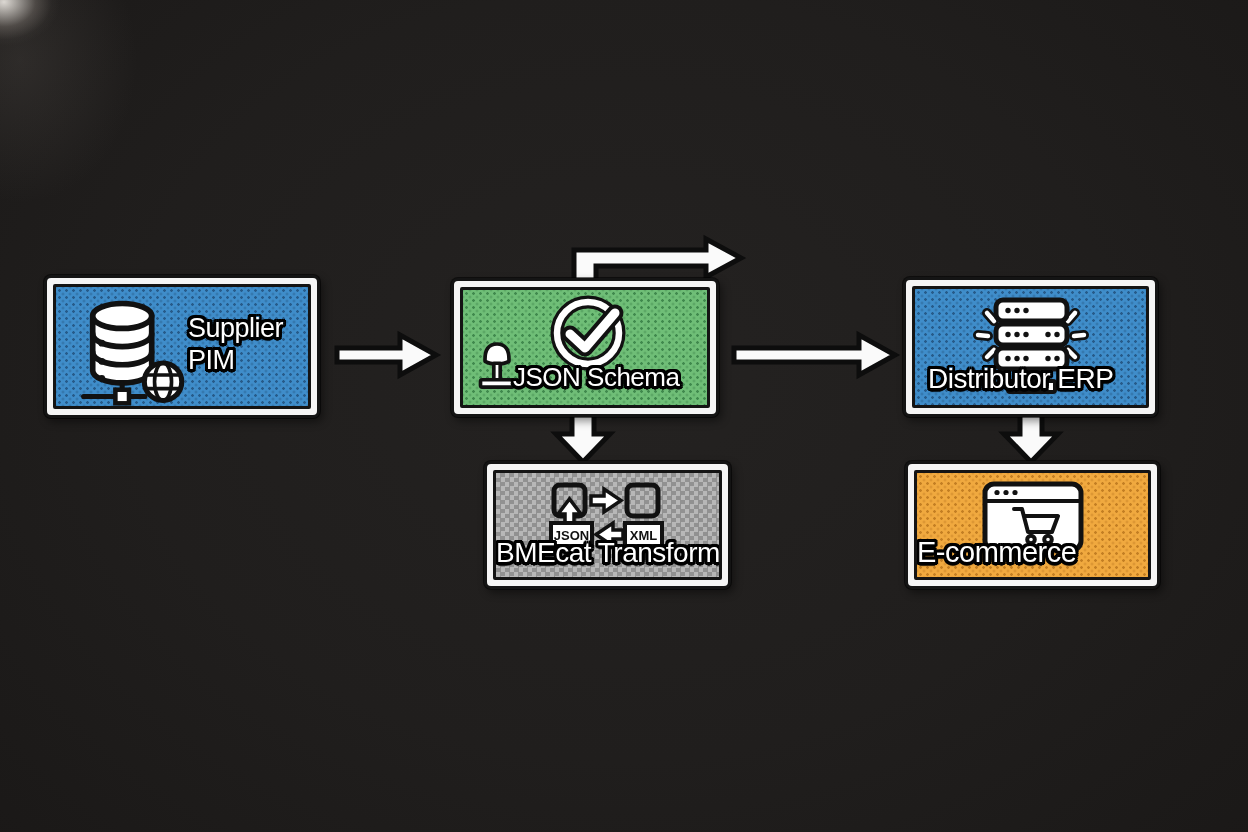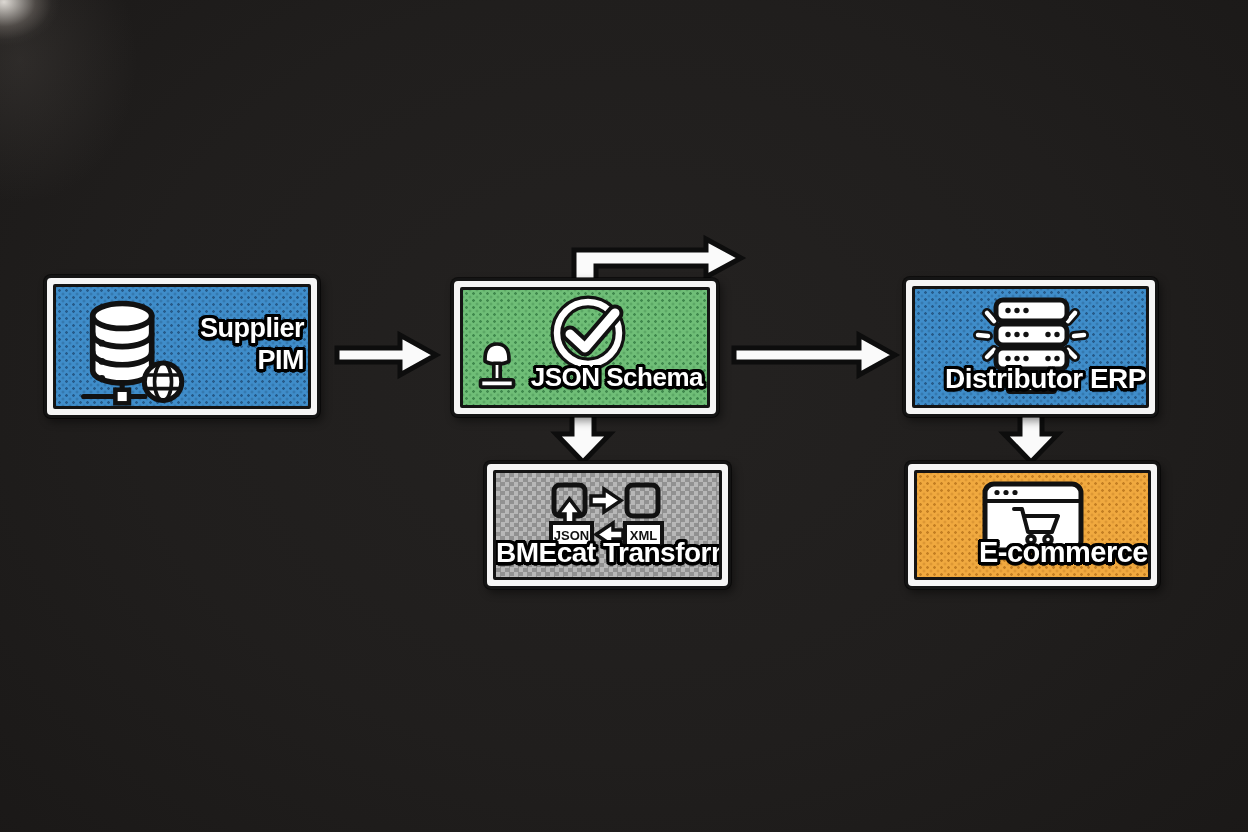--- a/index.html
+++ b/index.html
@@ -47,21 +47,21 @@
     background-position:0 0, 3.5px 3.5px;
     padding-left:6px;
   }
   .checker-gray {
     background-color:#b7b7b7;
     background-image:conic-gradient(#919191 0 25%, transparent 0 50%, #919191 0 75%, transparent 0);
     background-size:9px 9px;
   }
   
   .label {
-    position:absolute; color:#fff; font-weight:700; text-align:right;
+    position:absolute; color:#fff; font-weight:400; text-align:left;
     letter-spacing:-0.5px; white-space:nowrap; line-height:1.18;
     text-shadow:
       -3px -2px 0 #000, 3px -2px 0 #000, -3px 2px 0 #000, 3px 2px 0 #000,
       -3px 0 0 #000, 3px 0 0 #000, 0 -3px 0 #000, 0 3px 0 #000,
       -2px -3px 0 #000, 2px -3px 0 #000, -2px 3px 0 #000, 2px 3px 0 #000,
       0 4px 1px rgba(0,0,0,0.85);
   }
   
   .arrow { position:absolute; z-index:1; overflow:visible; }
   .arrow path { fill:#fafafa; stroke:#0d0d0d; stroke-width:5; stroke-linejoin:miter; }
@@ -181,21 +181,21 @@
             <circle cx="70" cy="37.5" r="2.7"></circle>
           <circle cx="92" cy="37.5" r="2.7"></circle>
             <circle cx="101" cy="37.5" r="2.7"></circle>
           <circle cx="52" cy="61.5" r="2.7"></circle>
             <circle cx="61" cy="61.5" r="2.7"></circle>
             <circle cx="70" cy="61.5" r="2.7"></circle>
           <circle cx="92" cy="61.5" r="2.7"></circle>
             <circle cx="101" cy="61.5" r="2.7"></circle>
         </g>
       </svg>
-      <div class="label" style="left:2px; right:0; bottom:10px; font-size:28px;">Distributor ERP</div>
+      <div class="label" style="left:13px; right:0; bottom:10px; font-size:28px;">Distributor ERP</div>
     </div>
   </div>
 
   <div class="node" style="left:484px; top:461px; width:247px; height:128px;">
     <div class="node-inner checker-gray">
       <svg class="icon" style="left:50%; top:8px; transform:translateX(-50%);" width="126" height="70" viewBox="0 0 126 70">
         <g fill="none" stroke="#111" stroke-width="5">
           <rect x="9" y="4" width="31" height="31" rx="6"></rect>
           <rect x="82" y="4" width="31" height="31" rx="6"></rect>
         </g>

